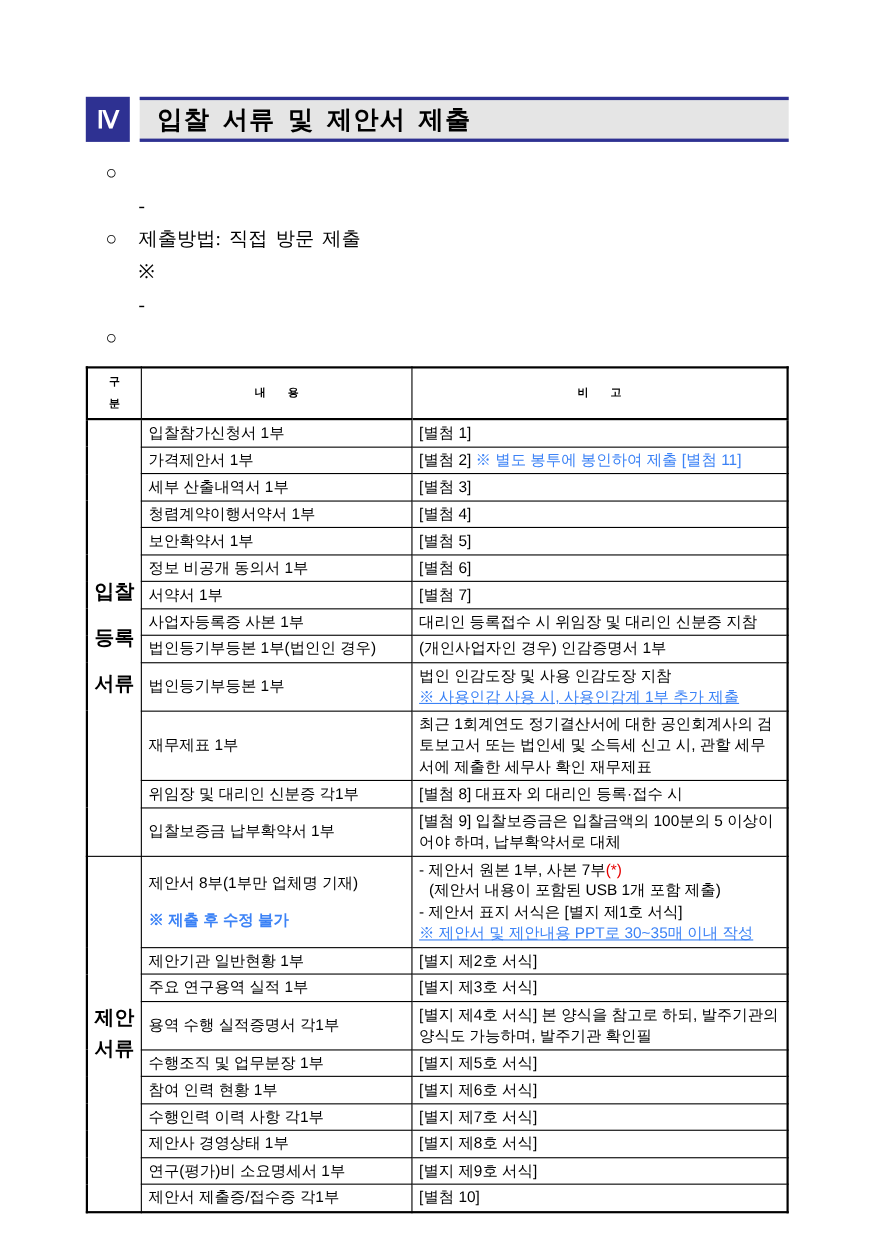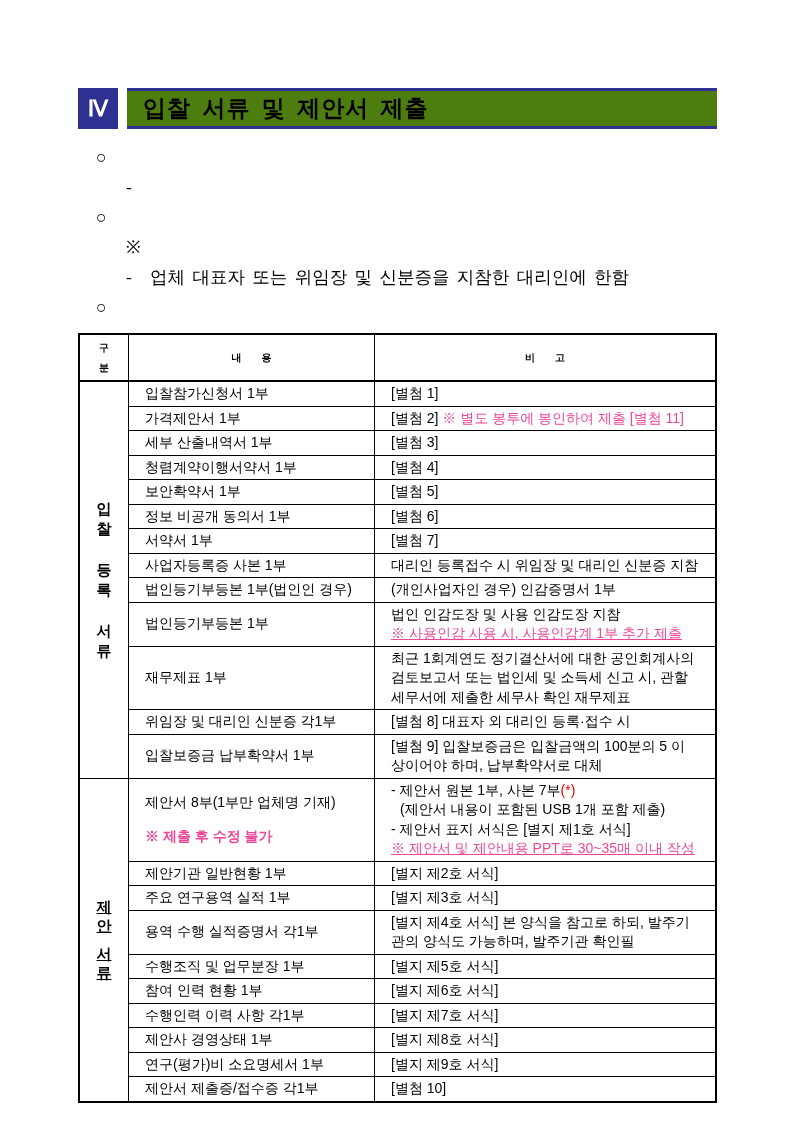--- a/index.html
+++ b/index.html
@@ -22,21 +22,21 @@
     background: #2e3192;
     color: #fff;
     font-family: "Liberation Serif", serif;
     font-weight: bold; font-size: 22px;
     display: flex; align-items: center; justify-content: center;
     flex: 0 0 auto;
   }
   .sec-titlebar {
     flex: 1;
     margin-left: 9px;
-    background: #4d7c0f;
+    background: #e5e5e5;
     border-top: 3px solid #2e3192;
     border-bottom: 3px solid #2e3192;
     display: flex; align-items: center;
     padding-left: 16px;
   }
   .sec-title {
     font-weight: bold; font-size: 23px;
     letter-spacing: 1px; word-spacing: 4px;
     color: #000;
   }
@@ -65,32 +65,32 @@
   table.doc-table, table.doc-table td, table.doc-table th {
     border: 1px solid #000;
   }
   table.doc-table { border: 2px solid #000; }
   table.doc-table th {
     border-bottom: 2px solid #000;
     font-weight: bold; font-size: 10px;
     padding: 3px 19px;
     text-align: center;
   }
-  table.doc-table td { padding: 2px 16px; vertical-align: middle; }
+  table.doc-table td { padding: 2px 6px; vertical-align: middle; }
   td.group-cell {
     text-align: center;
-    font-weight: bold; font-size: 15px;
+    font-weight: bold; font-size: 18px;
     padding: 0 2px;
   }
   td.group-cell .gline { display: block; }
   td.group-cell.g1 .gline { margin: 22px 0; }
-  td.group-cell.g2 .gline { margin: 8px 0; text-decoration: underline; }
+  td.group-cell.g2 .gline { margin: 8px 0; }
   col.c1 { width: 47px; }
   col.c2 { width: 246px; }
-  .t-blue { color: #ec4899; }
+  .t-blue { color: #3b82f6; }
   .t-red { color: #e60000; }
   .u { text-decoration: underline; }
   .note-gap { margin-top: 14px; display: block; font-weight: bold; }
   .indent1 { padding-left: 9px; }
 
   
   .footnote {
     margin-top: 16px;
     display: flex;
     font-weight: bold; font-size: 17.5px;
@@ -115,27 +115,27 @@
 
   <div class="bullets">
     <div class="bullet-line lv0">
       <span class="marker">○</span>
     </div>
     <div class="bullet-line lv1">
       <span class="marker">-</span>
     </div>
     <div class="bullet-line lv0">
       <span class="marker">○</span>
+      <span>제출방법: 직접 방문 제출</span>
     </div>
     <div class="bullet-line lv1">
       <span class="marker">※</span>
     </div>
     <div class="bullet-line lv1">
       <span class="marker">-</span>
-      <span>업체 대표자 또는 위임장 및 신분증을 지참한 대리인에 한함</span>
     </div>
     <div class="bullet-line lv0">
       <span class="marker">○</span>
     </div>
   </div>
 
   <table class="doc-table">
     <colgroup>
         <col class="c1">
         <col class="c2">

